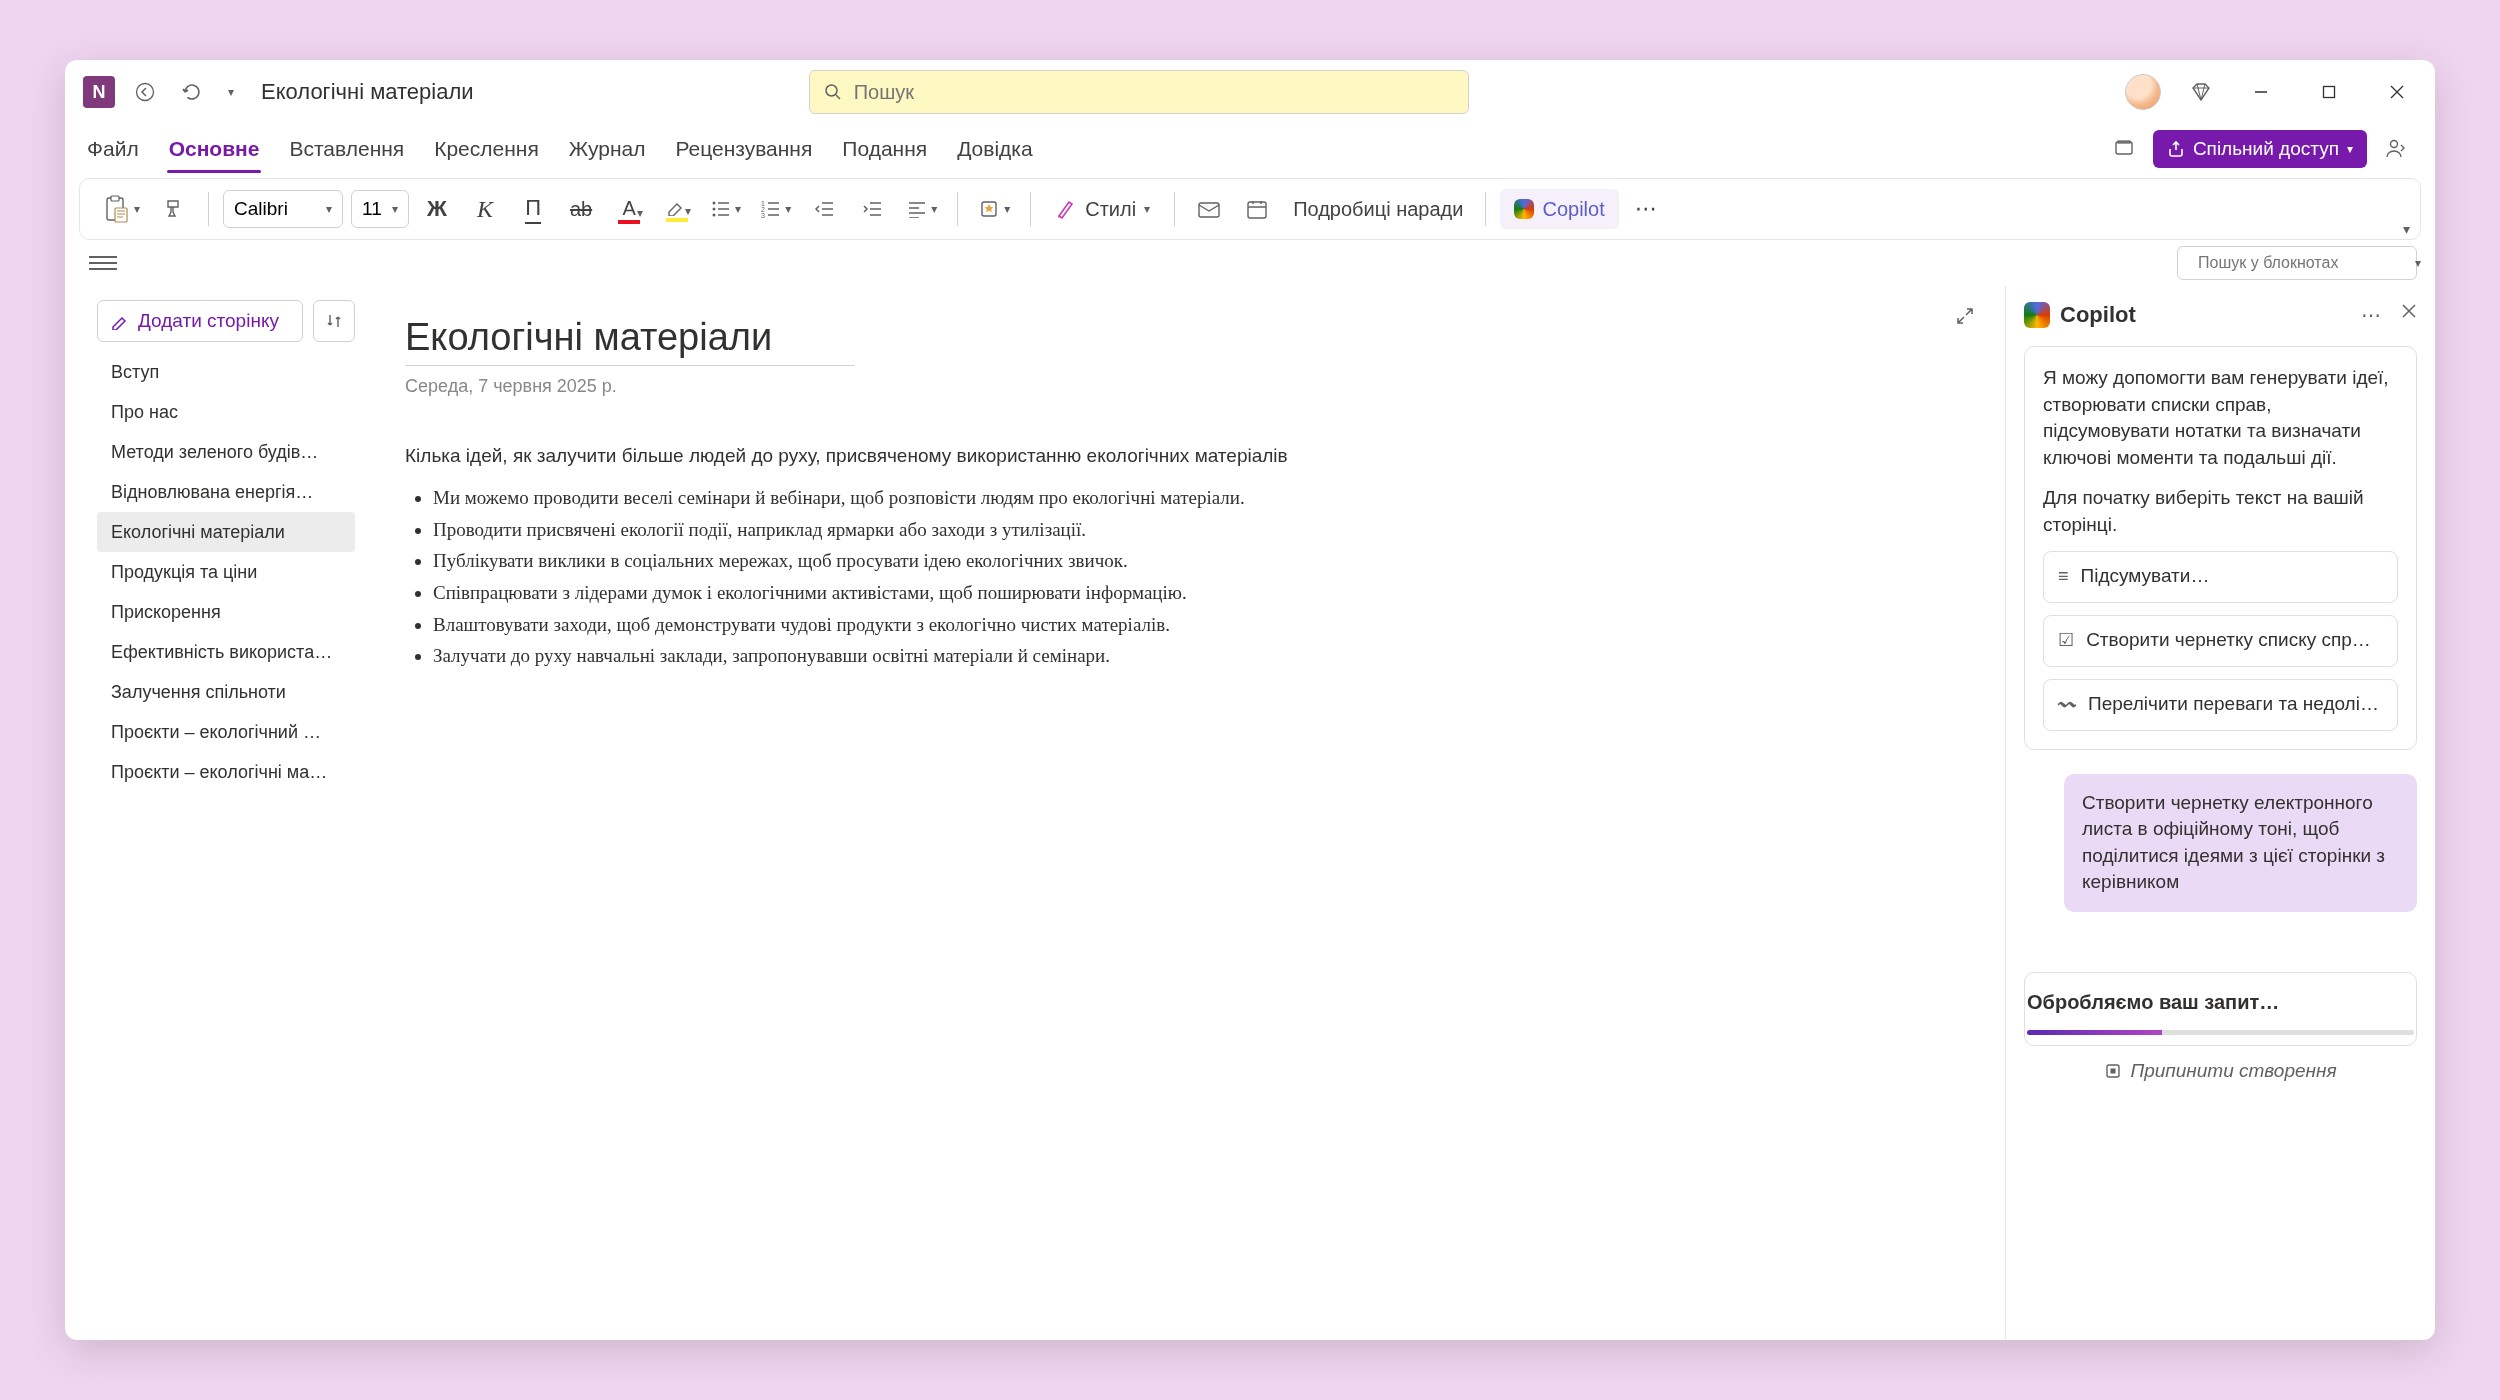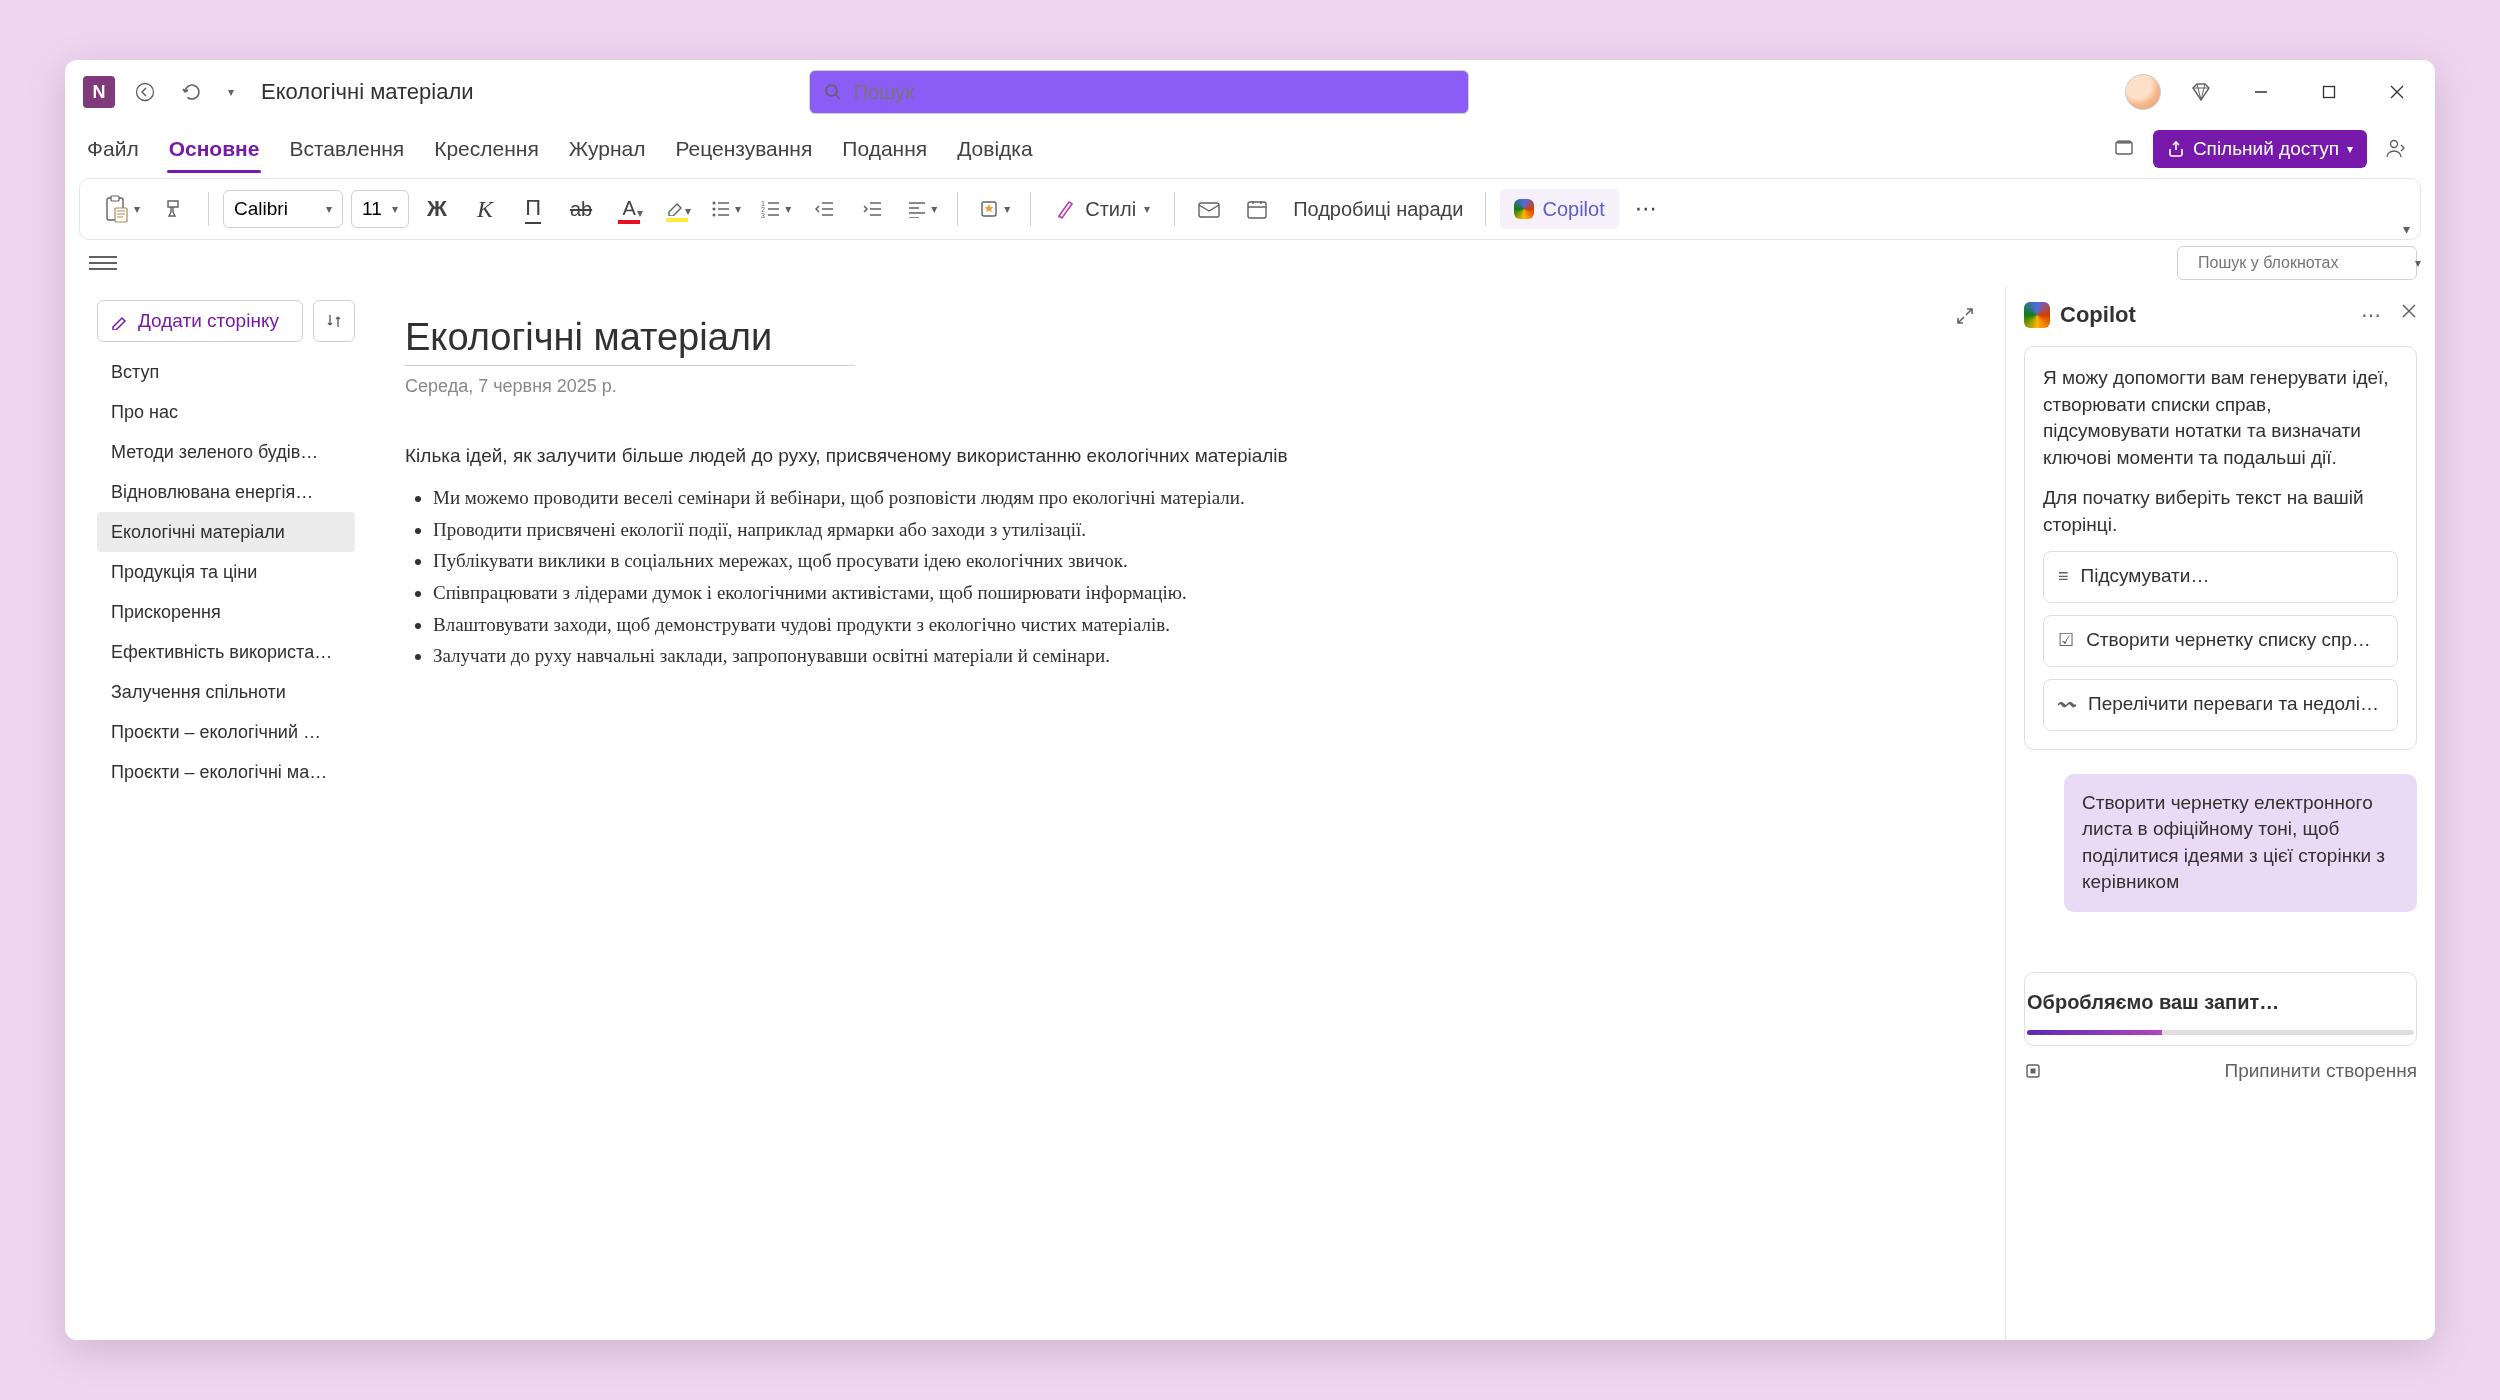--- a/index.html
+++ b/index.html
@@ -12,21 +12,21 @@
   }
   *{box-sizing:border-box;font-family:"Segoe UI",Arial,sans-serif;}
   body{margin:0;background:var(--page-bg);padding:60px 65px 0;width:2500px;height:1400px;overflow:hidden;}
   .window{background:#fff;border-radius:12px;box-shadow:0 10px 40px rgba(0,0,0,.15);height:1280px;overflow:hidden;display:flex;flex-direction:column;}
 
   
   .titlebar{display:flex;align-items:center;height:64px;padding:0 18px;gap:14px;}
   .app-icon{width:32px;height:32px;background:#80397B;border-radius:4px;display:flex;align-items:center;justify-content:center;color:#fff;font-weight:600;font-size:18px;}
   .tb-btn{width:32px;height:32px;display:flex;align-items:center;justify-content:center;border-radius:4px;color:#424242;}
   .doc-title{font-size:22px;color:#323130;margin-left:6px;}
-  .search{flex:0 0 660px;margin:8px auto;height:44px;background:#8b5cf6;border:1px solid #D1D1D1;border-radius:6px;display:flex;align-items:center;padding:0 14px;gap:10px;color:#616161;}
+  .search{flex:0 0 660px;margin:8px auto;height:44px;background:#fef9c3;border:1px solid #D1D1D1;border-radius:6px;display:flex;align-items:center;padding:0 14px;gap:10px;color:#616161;}
   .search input{border:none;outline:none;font-size:20px;flex:1;color:#323130;background:transparent;}
   .tb-right{margin-left:auto;display:flex;align-items:center;gap:28px;}
   .avatar{width:36px;height:36px;border-radius:50%;background:radial-gradient(circle at 35% 30%,#FFE0C8 0 40%,#F5B98F 60%,#E89860 100%);border:1px solid #ccc;}
   .win-btn{width:40px;height:40px;display:flex;align-items:center;justify-content:center;}
 
   
   .tabs{display:flex;align-items:center;height:50px;padding:0 20px;gap:26px;border-bottom:1px solid transparent;position:relative;}
   .tab{font-size:21px;color:#424242;padding:6px 2px;cursor:pointer;}
   .tab.active{color:var(--purple);font-weight:600;position:relative;}
   .tab.active::after{content:"";position:absolute;left:0;right:0;bottom:-6px;height:3px;background:var(--purple);border-radius:2px;}
@@ -79,21 +79,21 @@
   .copilot{width:430px;border-left:1px solid #E6E6E6;display:flex;flex-direction:column;padding:16px 18px;}
   .cp-head{display:flex;align-items:center;gap:10px;}
   .cp-logo{width:26px;height:26px;border-radius:6px;background:conic-gradient(from 0deg,#4F6BED,#D83B01,#FFB900,#107C10,#4F6BED);}
   .cp-title{font-size:22px;font-weight:600;color:#323130;}
   .cp-head-right{margin-left:auto;display:flex;gap:18px;color:#616161;}
   .cp-card{margin-top:18px;border:1px solid #E1DFDD;border-radius:10px;padding:18px;font-size:19px;color:#323130;line-height:1.4;}
   .cp-sugg{margin-top:12px;height:52px;border:1px solid #E1DFDD;border-radius:8px;display:flex;align-items:center;gap:12px;padding:0 14px;font-size:19px;color:#323130;}
   .user-msg{margin-top:24px;margin-left:40px;background:#EBDAF5;border-radius:10px;padding:16px 18px;font-size:19px;color:#323130;line-height:1.4;}
   .proc-card{margin-top:60px;border:1px solid #E1DFDD;border-radius:10px;padding:18px 2px 10px;font-size:20px;font-weight:600;color:#323130;}
   .proc-bar{margin-top:16px;height:5px;border-radius:3px;background:linear-gradient(90deg,#5B2AB5 0%,#B146C2 35%,#E1DFDD 35%,#E1DFDD 100%);}
-  .stop-row{margin-top:14px;text-align:center;font-size:19px;color:#616161;display:flex;align-items:center;justify-content:space-between;gap:8px;}
+  .stop-row{margin-top:14px;text-align:center;font-size:19px;color:#616161;display:flex;align-items:center;justify-content:center;gap:8px;font-style:italic;}
   .cp-input{margin-top:20px;border:1px solid #E1DFDD;border-radius:10px;padding:14px 16px;font-size:20px;color:#8A8886;}
 
   svg{display:block;}
   .chev{font-size:12px;color:#616161;}
 </style>
 </head>
 <body>
 
 <div class="window">
 

